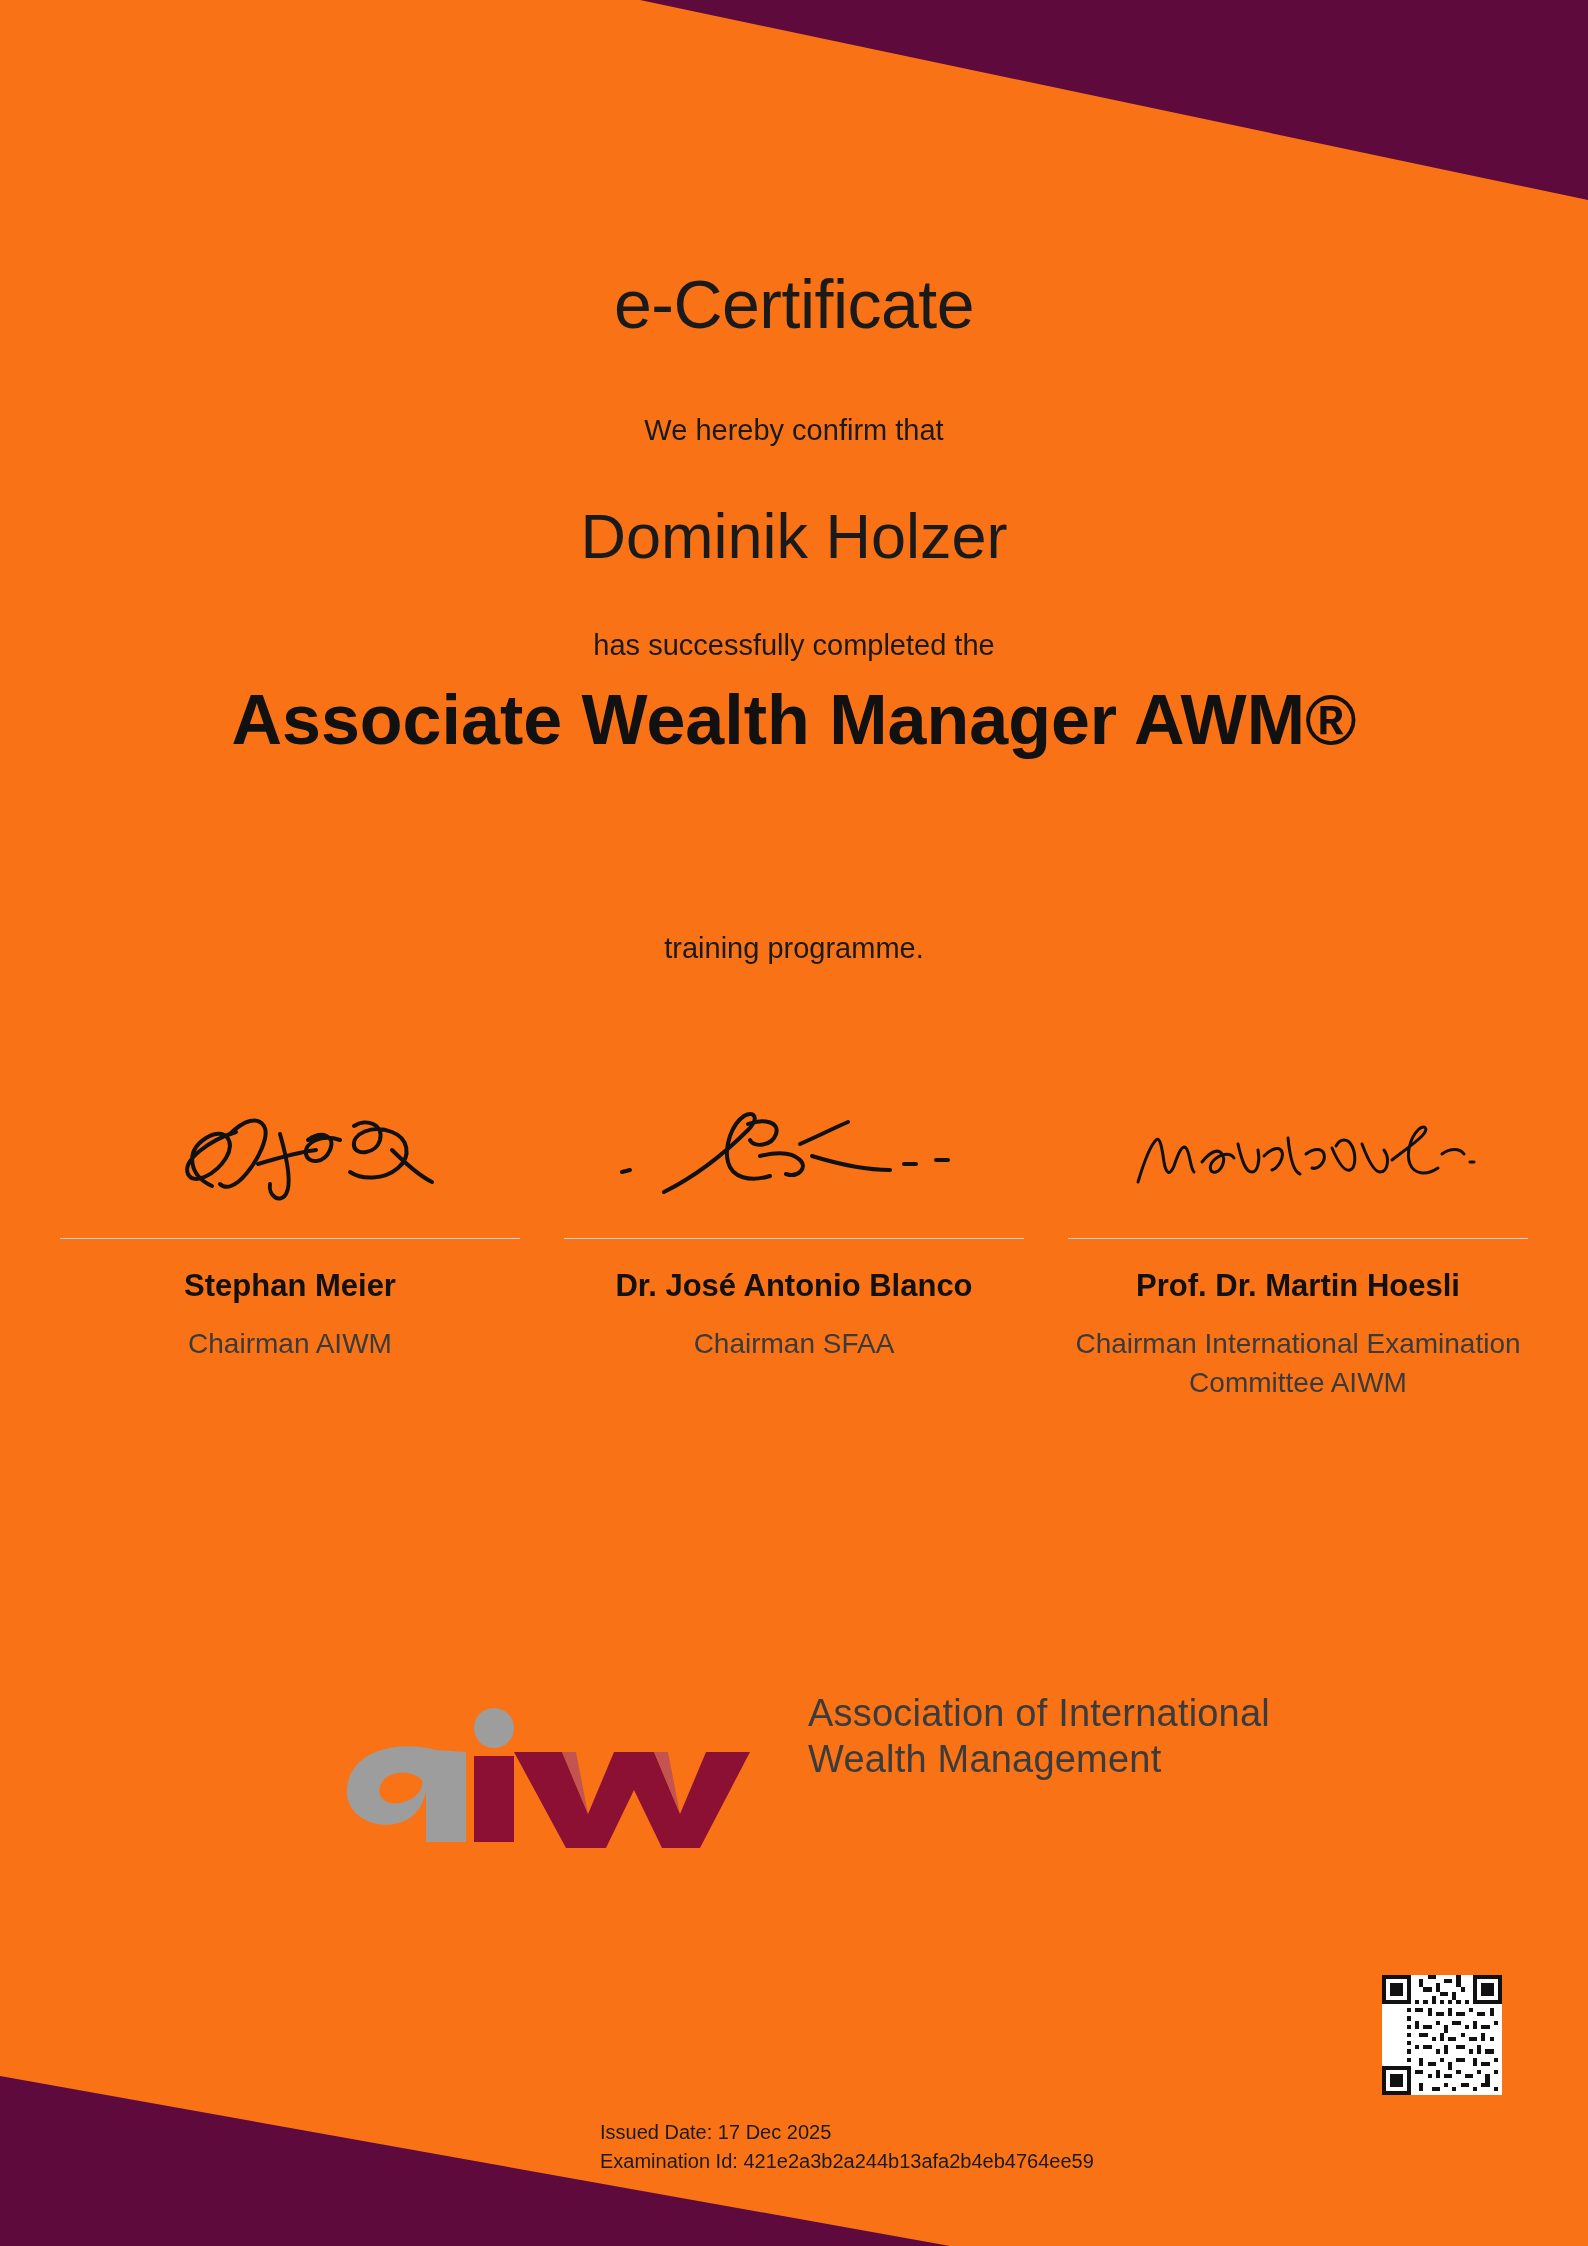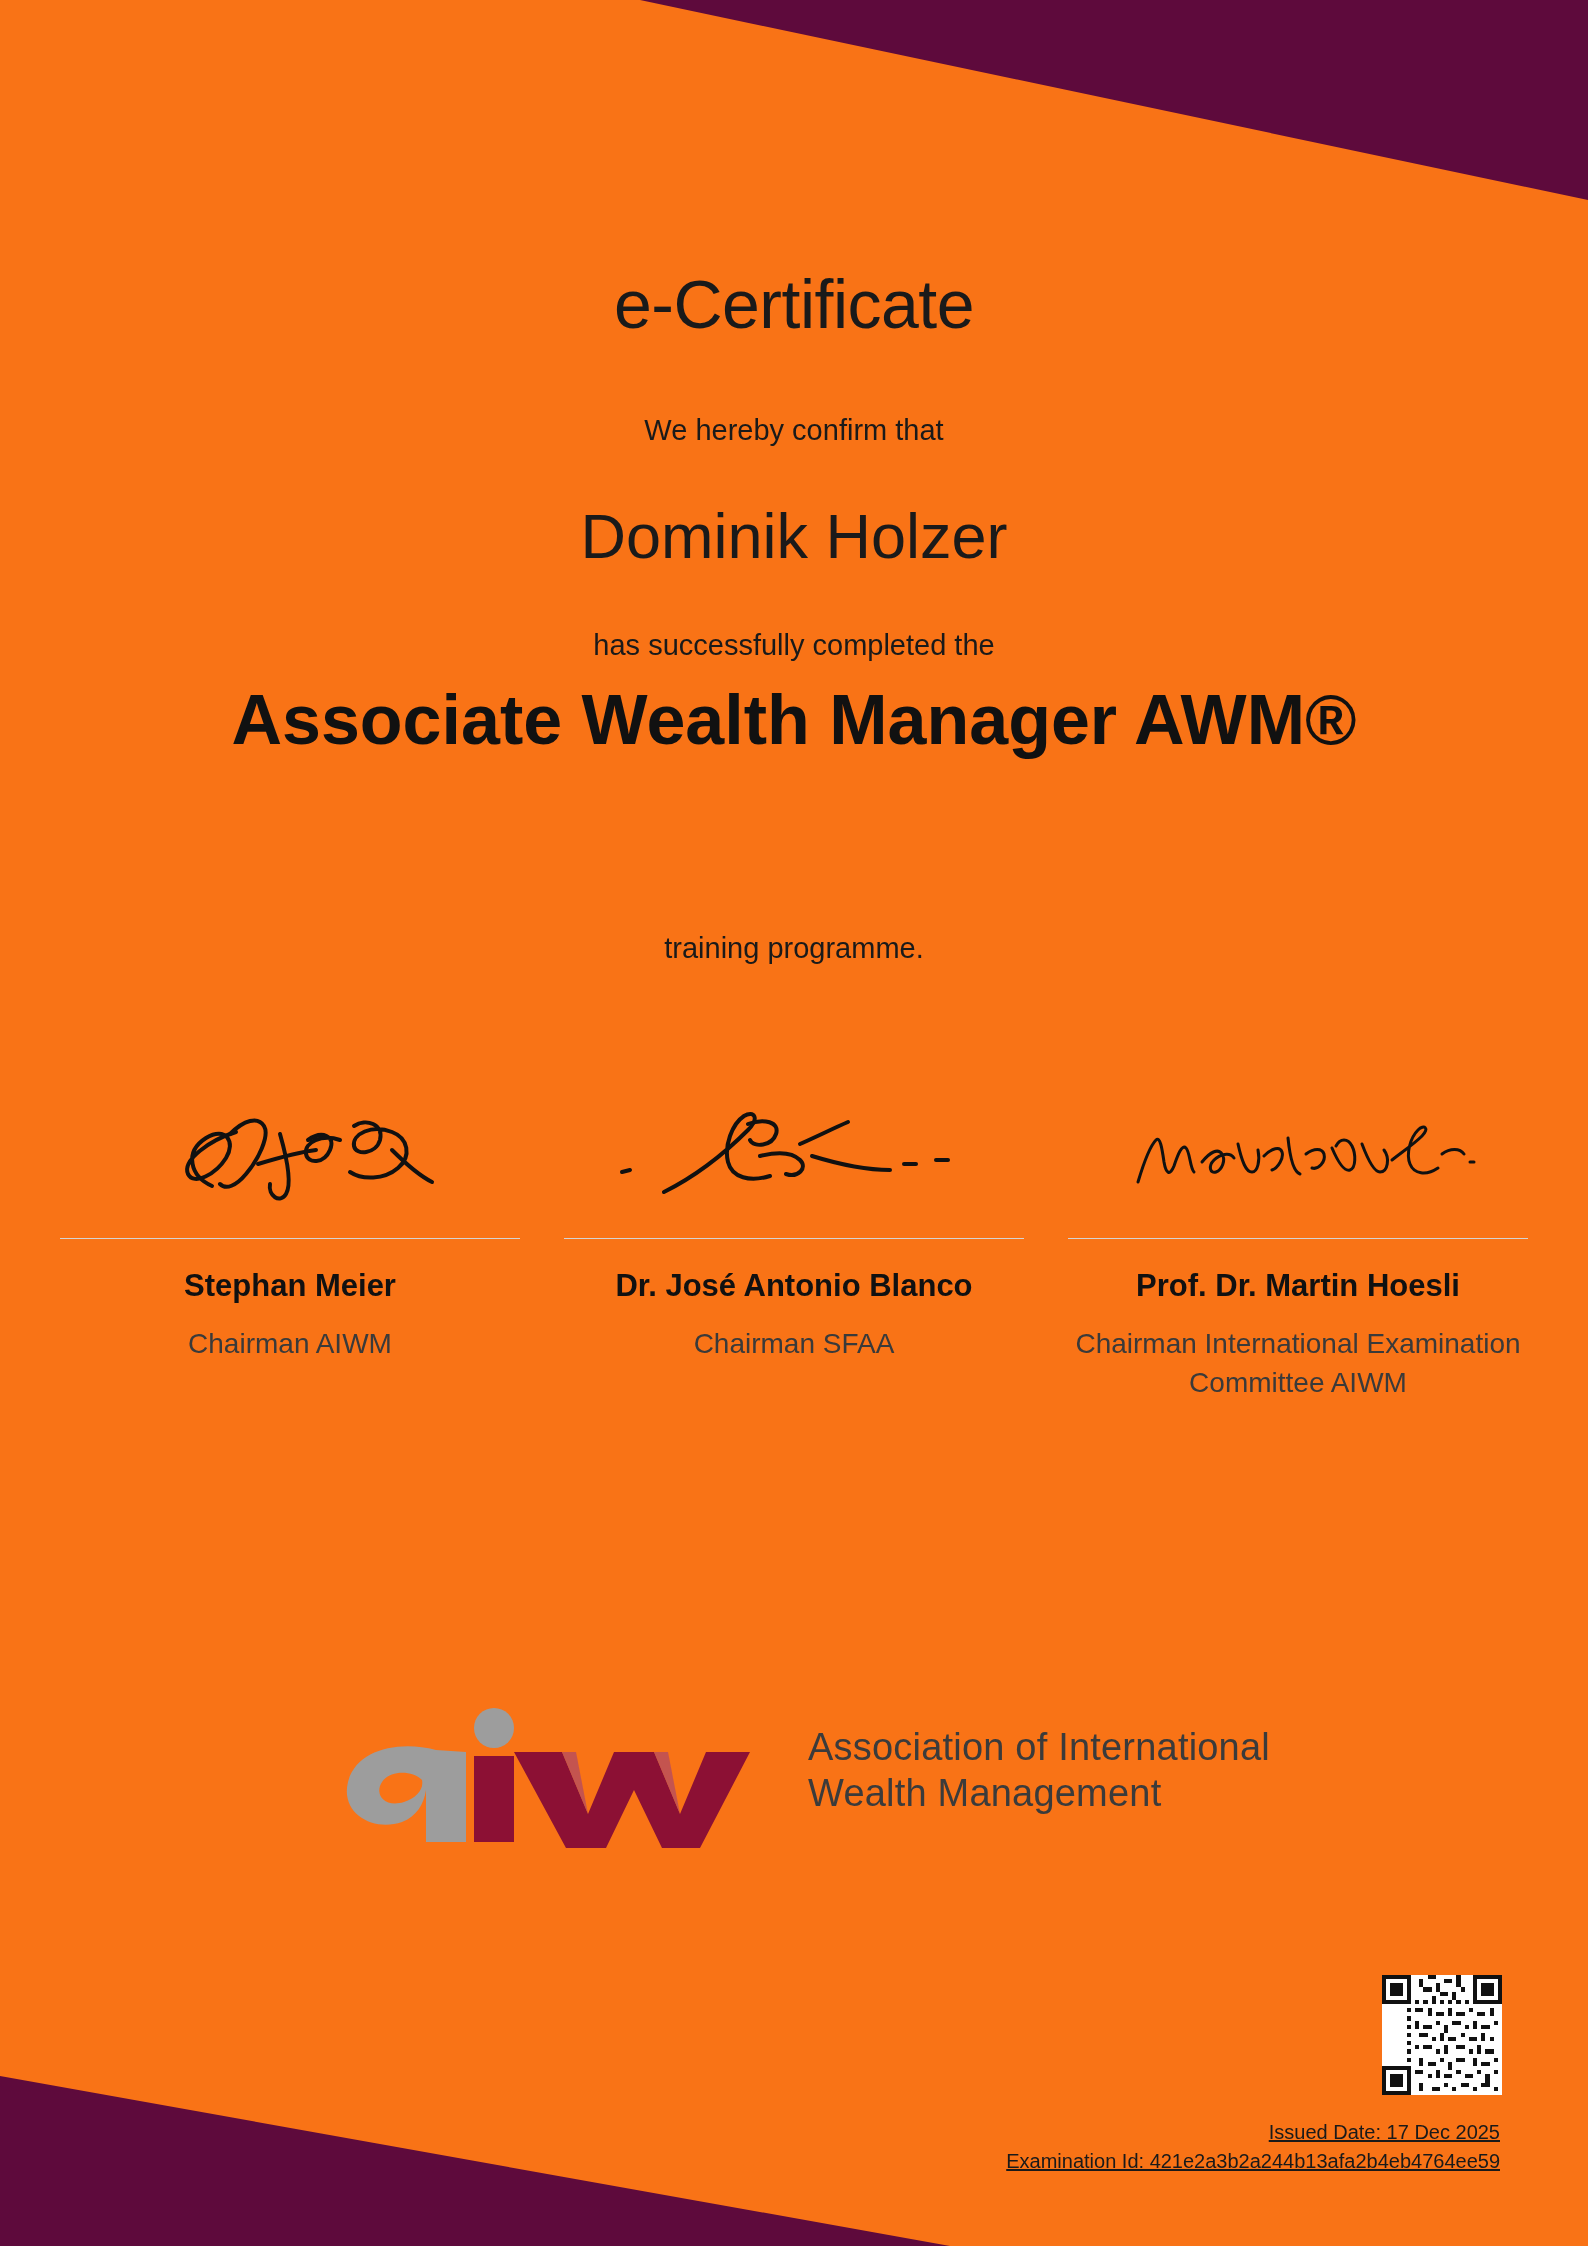--- a/index.html
+++ b/index.html
@@ -143,21 +143,21 @@
     position: absolute;
     top: 1690px;
     left: 0;
     width: 1588px;
     display: flex;
     justify-content: center;
     align-items: center;
   }
   .logo-inner {
     display: flex;
-    align-items: center;
+    align-items: flex-start;
   }
   .logo-text {
     font-family: "Liberation Sans", sans-serif;
     font-size: 38px;
     line-height: 1.22;
     color: #3b3b3b;
     letter-spacing: 0.2px;
   }
 
   
@@ -166,25 +166,24 @@
     top: 1975px;
     left: 1382px;
     width: 120px;
     height: 120px;
   }
   .footer {
     position: absolute;
     top: 2118px;
     left: 600px;
     width: 900px;
-    text-align: right;
+    text-align: left;
     font-size: 20px;
     line-height: 1.45;
     color: #1a1a1a;
-    text-decoration: underline;
   }
 </style>
 </head>
 <body>
 
 <div class="page">
 
   <svg class="corner-top" viewBox="0 0 1588 200" preserveAspectRatio="none">
     <polygon points="640,0 1588,0 1588,200" fill="#5e0a3c"></polygon>
   </svg>

